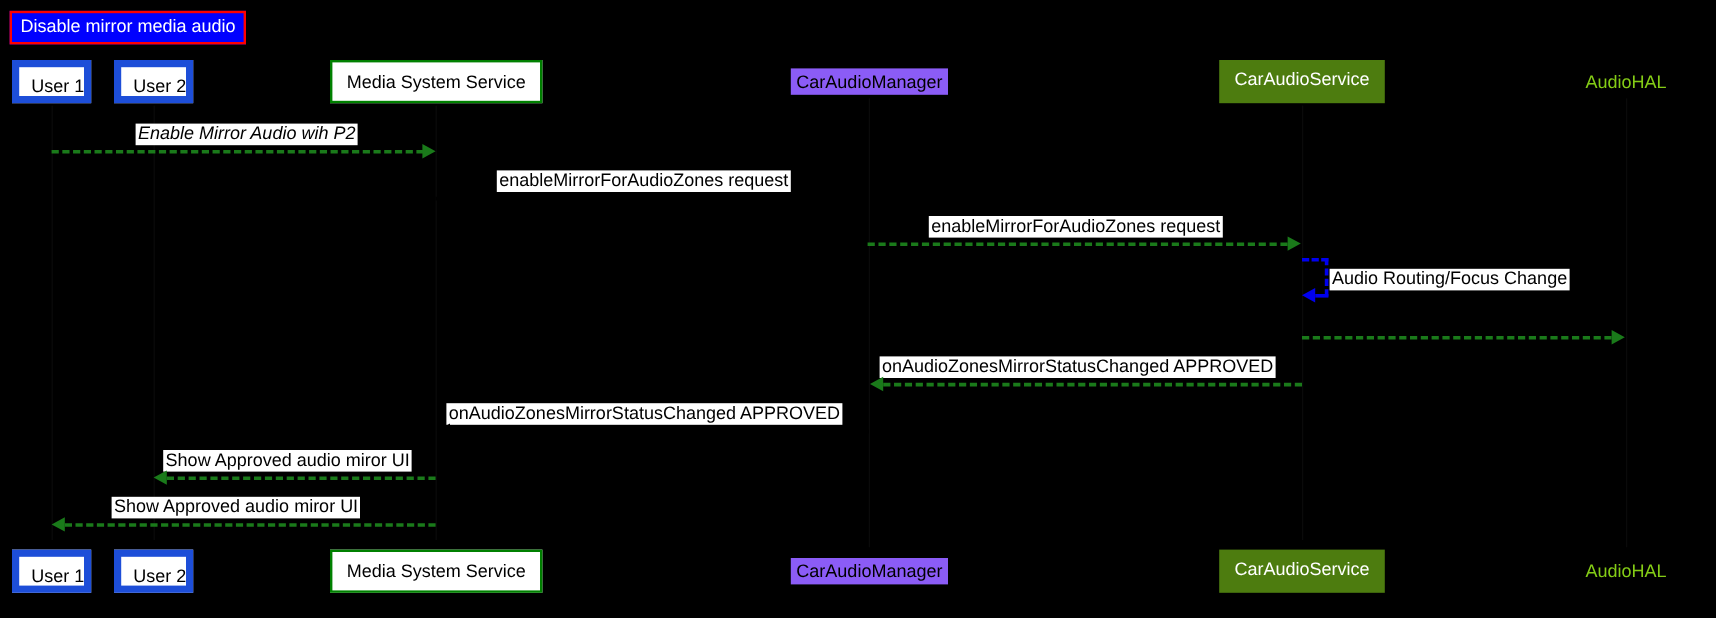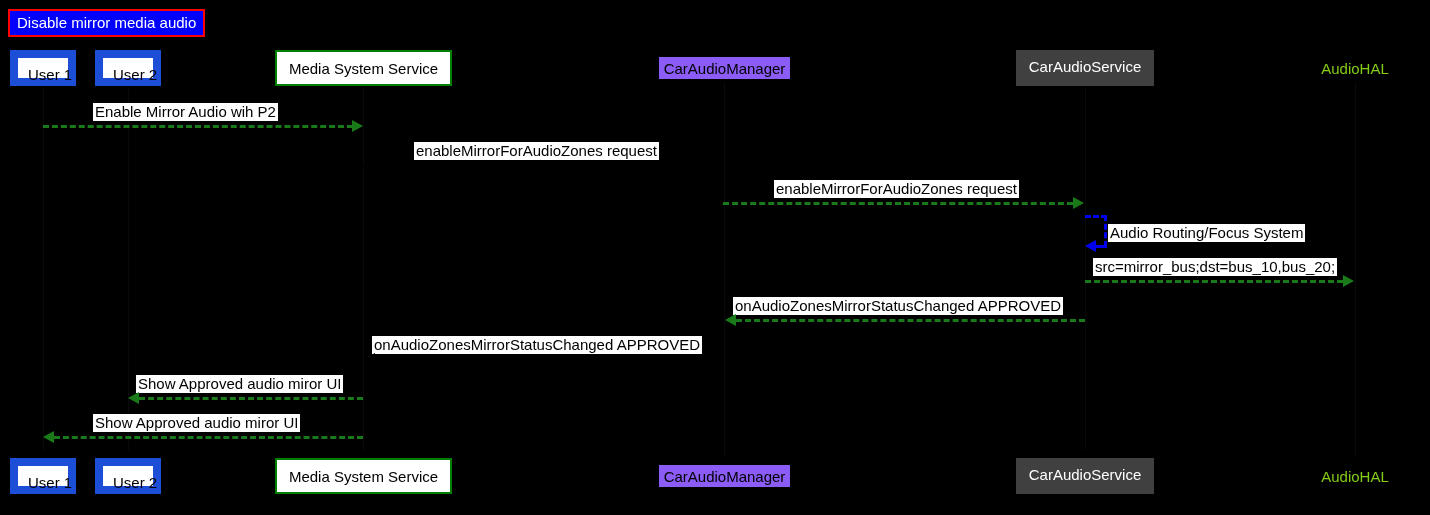--- a/index.html
+++ b/index.html
@@ -44,37 +44,37 @@
     box-sizing: border-box;
     text-align: center;
     font-size: 15px;
     line-height: 17px;
     white-space: nowrap;
     padding: 8px 10px;
     height: 36px;
   }
   .p-user {
     background: #ffffff;
-    border: 8px solid #1d4ed8;
+    border: 6px solid #1d4ed8;
     color: #000000;
   }
   .p-green {
     background: #ffffff;
     border: 2px solid #008000;
     color: #000000;
   }
   .p-plainwhite {
     background: #8b5cf6;
     border: none;
     color: #000000;
     height: 22px;
     padding: 3px 2px;
   }
   .p-blue {
-    background: #404040;
+    background: #4d7c0f;
     border: none;
     color: #ffffff;
   }
   .p-bare {
     background: transparent;
     border: none;
     color: #84cc16;
     height: 22px;
     padding: 3px 2px;
   }
@@ -166,39 +166,38 @@
   <div class="participant p-user" style="left:95px; top:50px; width:66px;">User 2</div>
 
   <div class="participant p-green" style="left:275px; top:50px; width:177px;">Media System Service</div>
 
   <div class="participant p-plainwhite" style="left:659px; top:57px; width:131px;">CarAudioManager</div>
 
   <div class="participant p-blue" style="left:1016px; top:50px; width:138px;">CarAudioService</div>
 
   <div class="participant p-bare" style="left:1316px; top:57px; width:78px;">AudioHAL</div>
 
-  <div class="msg-label" style="left:93px; top:103px;">Enable Mirror Audio wih P2</div>
+  <div class="msg-label" style="left:113px; top:103px;font-style:italic;">Enable Mirror Audio wih P2</div>
   <div class="msg-line" style="left:43px; top:125px; width:310px;"></div>
   <div class="arrow-head arrow-right" style="left:352px; top:120px;"></div>
 
   <div class="msg-label" style="left:414px; top:142px;">enableMirrorForAudioZones request</div>
   <div class="msg-line hidden-arrow" style="left:363px; top:164px; width:350px;"></div>
   <div class="arrow-head arrow-hidden" style="left:712px; top:159px;"></div>
 
   <div class="msg-label" style="left:774px; top:180px;">enableMirrorForAudioZones request</div>
   <div class="msg-line" style="left:723px; top:202px; width:350px;"></div>
   <div class="arrow-head arrow-right" style="left:1073px; top:197px;"></div>
 
   <div class="msg-line blue-seg" style="left:1085px; top:215px; width:22px;"></div>
   <div class="vert-line" style="left:1104px; top:215px; height:32px;"></div>
   <div class="msg-line blue-seg" style="left:1096px; top:245px; width:11px;"></div>
   <div class="arrow-head arrow-left-blue" style="left:1085px; top:240px;"></div>
-  <div class="msg-label" style="left:1108px; top:224px;">Audio Routing/Focus System</div>
-
-  <div class="msg-label" style="left:1093px; top:258px;">src=mirror_bus;dst=bus_10,bus_20;</div>
+  <div class="msg-label" style="left:1108px; top:224px;">Audio Routing/Focus Change</div>
+
   <div class="msg-line" style="left:1085px; top:280px; width:258px;"></div>
   <div class="arrow-head arrow-right" style="left:1343px; top:275px;"></div>
 
   <div class="msg-label" style="left:733px; top:297px;">onAudioZonesMirrorStatusChanged APPROVED</div>
   <div class="msg-line" style="left:736px; top:319px; width:349px;"></div>
   <div class="arrow-head arrow-left" style="left:725px; top:314px;"></div>
 
   <div class="msg-label" style="left:372px; top:336px;">onAudioZonesMirrorStatusChanged APPROVED</div>
   <div class="msg-line hidden-arrow" style="left:375px; top:358px; width:349px;"></div>
   <div class="arrow-head arrow-hidden-left" style="left:364px; top:353px;"></div>

